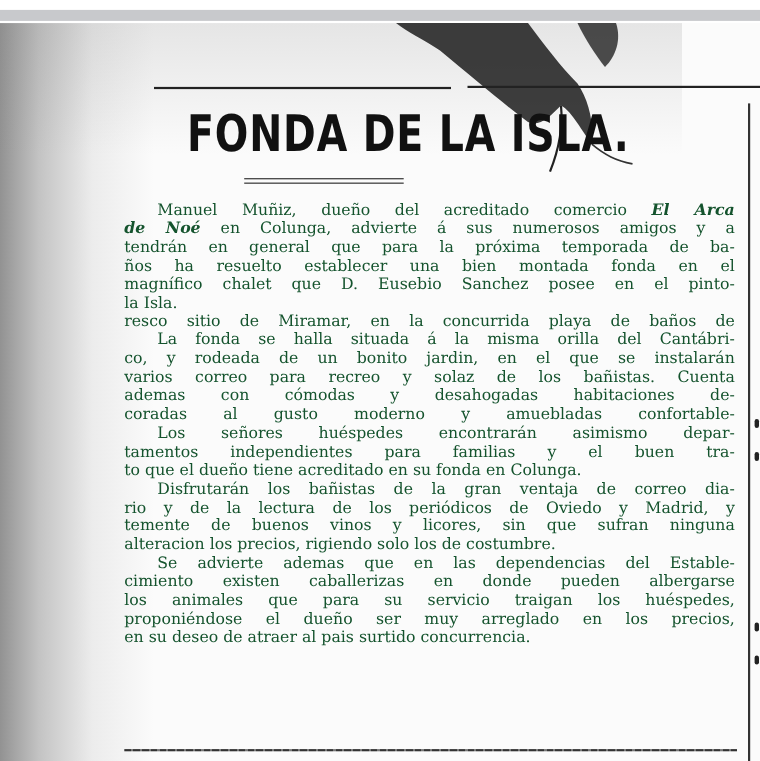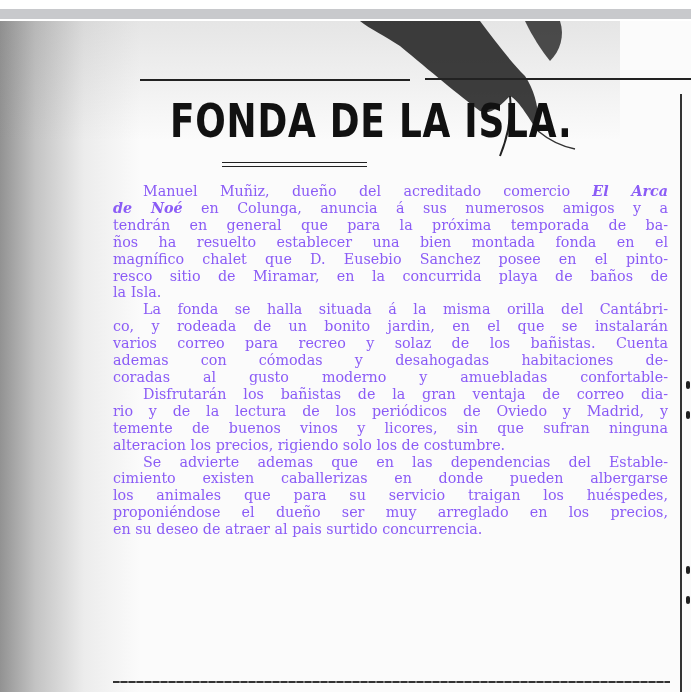--- a/index.html
+++ b/index.html
@@ -43,21 +43,21 @@
     transform: scaleX(0.78); transform-origin:left top;
     white-space:nowrap; line-height:60px;
   }
   .double-rule {
     position:absolute; left:222px; top:141px; width:145px; height:5px;
     border-top:1.5px solid #222; border-bottom:1.5px solid #222; box-sizing:border-box;
   }
   .body-text {
     position:absolute; left:113px; top:162px; width:555px;
     font-family: "DejaVu Serif", serif; font-size:14.3px; line-height:16.9px;
-    color:#8b5cf6; text-align:justify;
+    color:#14532d; text-align:justify;
   }
   .para { margin:0; text-indent:30px; }
   .line { display:block; white-space:nowrap; text-align:justify; text-align-last:justify; }
   .line.last { text-align-last:left; }
   .it { font-style:italic; font-weight:bold; }
   .rule-bottom {
     position:absolute; left:113px; top:660px; width:557px; height:2px;
     background: repeating-linear-gradient(90deg,#333 0 6px,#777 6px 8px);
   }
   .right-marks span {
@@ -83,33 +83,38 @@
   <div class="rule-top-left"></div>
   <div class="rule-top-right"></div>
   <div class="col-line"></div>
 
   <div class="title">FONDA DE LA ISLA.</div>
   <div class="double-rule"></div>
 
   <div class="body-text">
     <div class="para">
       <span class="line"><span>Manuel Muñiz, dueño del acreditado comercio </span><span class="it">El Arca</span></span>
-      <span class="line" style="text-indent:0"><span class="it">de Noé</span><span> en Colunga, anuncia á sus numerosos amigos y a</span></span>
+      <span class="line" style="text-indent:0"><span class="it">de Noé</span><span> en Colunga, advierte á sus numerosos amigos y a</span></span>
       <span class="line" style="text-indent:0">tendrán en general que para la próxima temporada de ba-</span>
       <span class="line" style="text-indent:0">ños ha resuelto establecer una bien montada fonda en el</span>
       <span class="line" style="text-indent:0">magnífico chalet que D. Eusebio Sanchez posee en el pinto-</span>
+      <span class="line last" style="text-indent:0">la Isla.</span>
       <span class="line" style="text-indent:0">resco sitio de Miramar, en la concurrida playa de baños de</span>
-      <span class="line last" style="text-indent:0">la Isla.</span>
     </div>
     <div class="para">
       <span class="line">La fonda se halla situada á la misma orilla del Cantábri-</span>
       <span class="line" style="text-indent:0">co, y rodeada de un bonito jardin, en el que se instalarán</span>
       <span class="line" style="text-indent:0">varios correo para recreo y solaz de los bañistas. Cuenta</span>
       <span class="line" style="text-indent:0">ademas con cómodas y desahogadas habitaciones de-</span>
       <span class="line" style="text-indent:0">coradas al gusto moderno y amuebladas confortable-</span>
+    </div>
+    <div class="para">
+      <span class="line">Los señores huéspedes encontrarán asimismo depar-</span>
+      <span class="line" style="text-indent:0">tamentos independientes para familias y el buen tra-</span>
+      <span class="line last" style="text-indent:0">to que el dueño tiene acreditado en su fonda en Colunga.</span>
     </div>
     <div class="para">
       <span class="line">Disfrutarán los bañistas de la gran ventaja de correo dia-</span>
       <span class="line" style="text-indent:0">rio y de la lectura de los periódicos de Oviedo y Madrid, y</span>
       <span class="line" style="text-indent:0">temente de buenos vinos y licores, sin que sufran ninguna</span>
       <span class="line last" style="text-indent:0">alteracion los precios, rigiendo solo los de costumbre.</span>
     </div>
     <div class="para">
       <span class="line">Se advierte ademas que en las dependencias del Estable-</span>
       <span class="line" style="text-indent:0">cimiento existen caballerizas en donde pueden albergarse</span>

